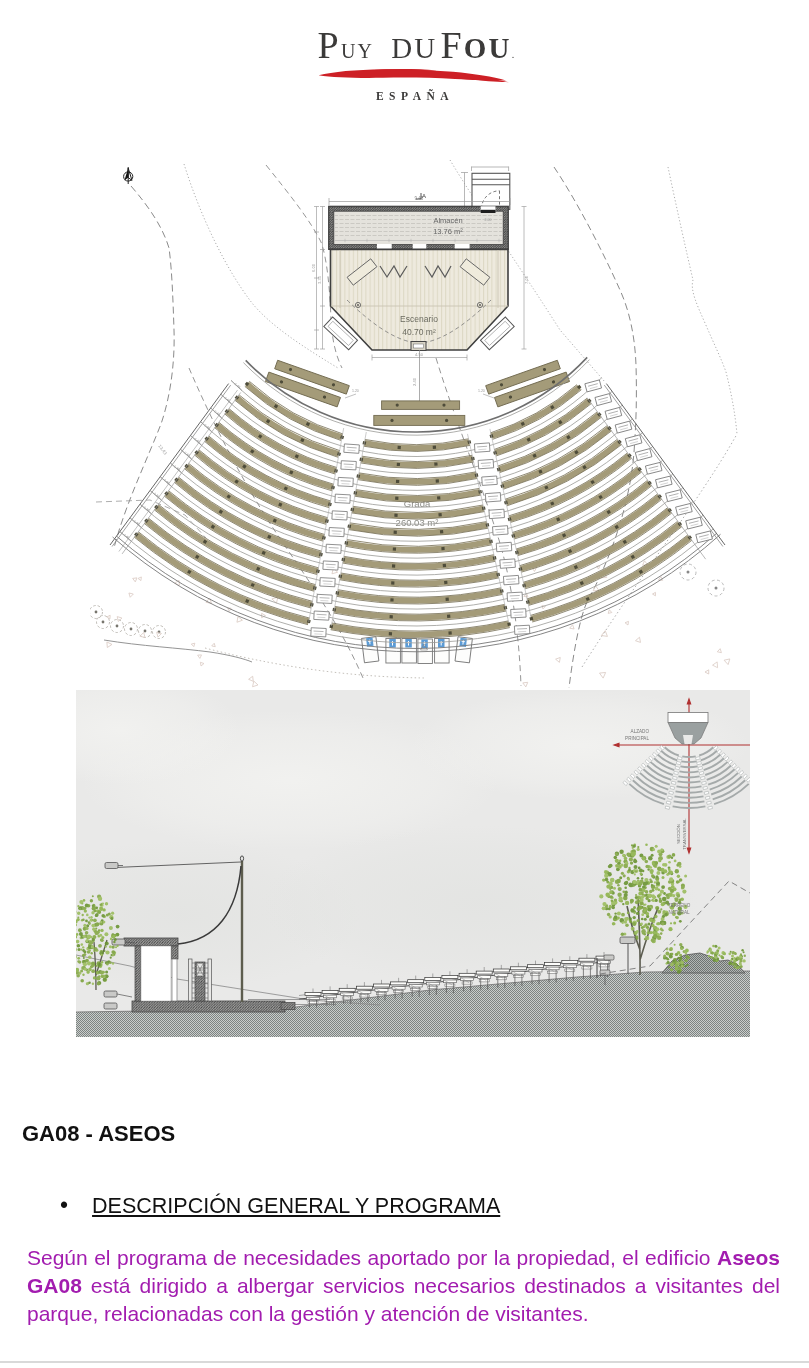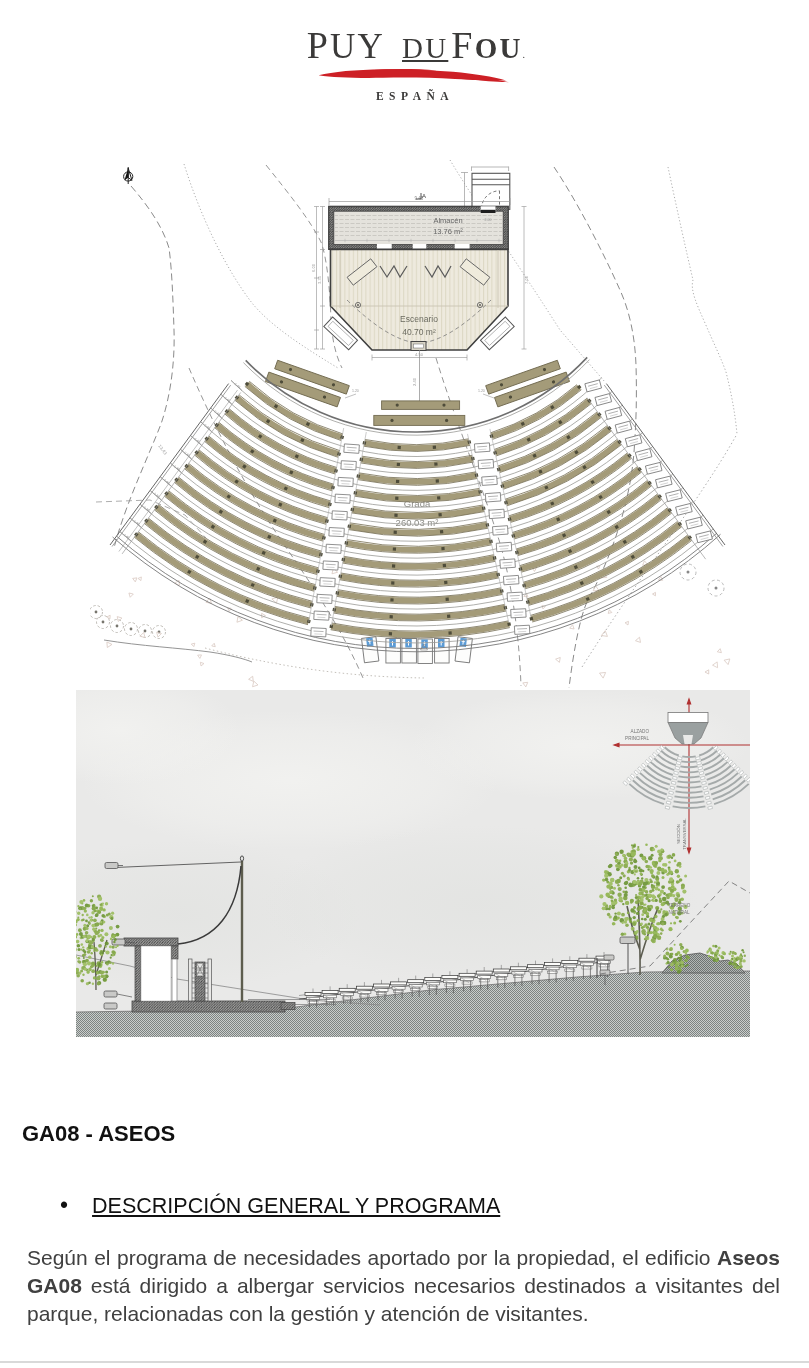--- a/index.html
+++ b/index.html
@@ -1,20 +1,20 @@
 <!DOCTYPE html>
 <html><head><meta charset="utf-8">
 <style>
 html,body{margin:0;padding:0;background:#fff;}
 body{width:809px;height:1368px;position:relative;font-family:"Liberation Sans",sans-serif;overflow:hidden;}
 </style></head>
 <body>
 
 <div style="position:absolute;left:0;top:29px;width:834px;text-align:center;font-family:'Liberation Serif',serif;color:#3b3a39;">
-  <div style="font-size:38px;letter-spacing:2.2px;line-height:33px;white-space:nowrap;">P<span style="font-size:35px;">UY</span><span style="font-size:29px;margin-left:17px;text-decoration:underline;">DU</span><span style="margin-left:3px;">F</span><span style="font-size:29px;font-weight:bold;">OU</span><span style="font-size:10px;">.</span></div>
+  <div style="font-size:38px;letter-spacing:2.2px;line-height:33px;white-space:nowrap;">P<span style="font-size:20px;">UY</span><span style="font-size:29px;margin-left:17px;">DU</span><span style="margin-left:3px;">F</span><span style="font-size:29px;font-weight:bold;">OU</span><span style="font-size:10px;">.</span></div>
 </div>
 
 <svg style="position:absolute;left:315px;top:67px" width="200" height="22" viewBox="0 0 200 22">
   <path d="M3.6,8.2 C18,4.8 40,2.6 68,2.2 C90,2.0 112,2.6 138,4.8 C160,6.8 178,9.8 191,13.4
            C180,14.0 162,13.2 140,12.0 C115,10.6 92,10.4 68,10.8 C42,11.2 18,10.6 3.6,8.2 Z" fill="#cd2026"></path>
   <path d="M55,3.2 C78,1.4 100,1.6 122,3.4 L105,3.9 C88,3.6 70,3.6 55,3.2 Z" fill="#cd2026"></path>
   <path d="M148,7.5 C165,9.5 182,12.5 194,15.2 C186,15.2 172,14.2 158,12.8 Z" fill="#cd2026"></path>
 </svg>
 
 <div style="position:absolute;left:0;top:90px;width:830px;text-align:center;font-family:'Liberation Serif',serif;font-size:11.5px;font-weight:bold;letter-spacing:5.5px;color:#3b3a39;">ESPAÑA</div>
@@ -2058,15 +2058,15 @@
     <text x="649" y="733" font-size="4.6" fill="#777" text-anchor="end">ALZADO</text>
     <text x="649" y="740" font-size="4.6" fill="#777" text-anchor="end">PRINCIPAL</text>
     <text x="680" y="834" font-size="4.3" fill="#777" text-anchor="middle" transform="rotate(-90 680 834)">SECCIÓN</text>
     <text x="686" y="834" font-size="4.3" fill="#777" text-anchor="middle" transform="rotate(-90 686 834)">TRANSVERSAL</text>
   </svg>
 
 <div style="position:absolute;left:22px;top:1121px;font-size:22px;font-weight:bold;color:#111;">GA08 - ASEOS</div>
 
 <div style="position:absolute;left:60px;top:1192px;font-size:21.5px;color:#111;text-align:center;"><span style="font-size:23px;">•</span><span style="margin-left:24px;text-decoration:underline;">DESCRIPCIÓN GENERAL Y PROGRAMA</span></div>
 
-<div style="position:absolute;left:27px;top:1244px;width:753px;font-size:21px;line-height:28px;color:#404040;text-align:justify;">Según el programa de necesidades aportado por la propiedad, el edificio <b>Aseos GA08</b> está dirigido a albergar servicios necesarios destinados a visitantes del parque, relacionadas con la gestión y atención de visitantes.</div>
+<div style="position:absolute;left:27px;top:1244px;width:753px;font-size:21px;line-height:28px;color:#a21caf;text-align:justify;">Según el programa de necesidades aportado por la propiedad, el edificio <b>Aseos GA08</b> está dirigido a albergar servicios necesarios destinados a visitantes del parque, relacionadas con la gestión y atención de visitantes.</div>
 
 <div style="position:absolute;left:0;top:1361px;width:809px;height:2px;background:#d9d9d9;"></div>
 
 </body></html>

